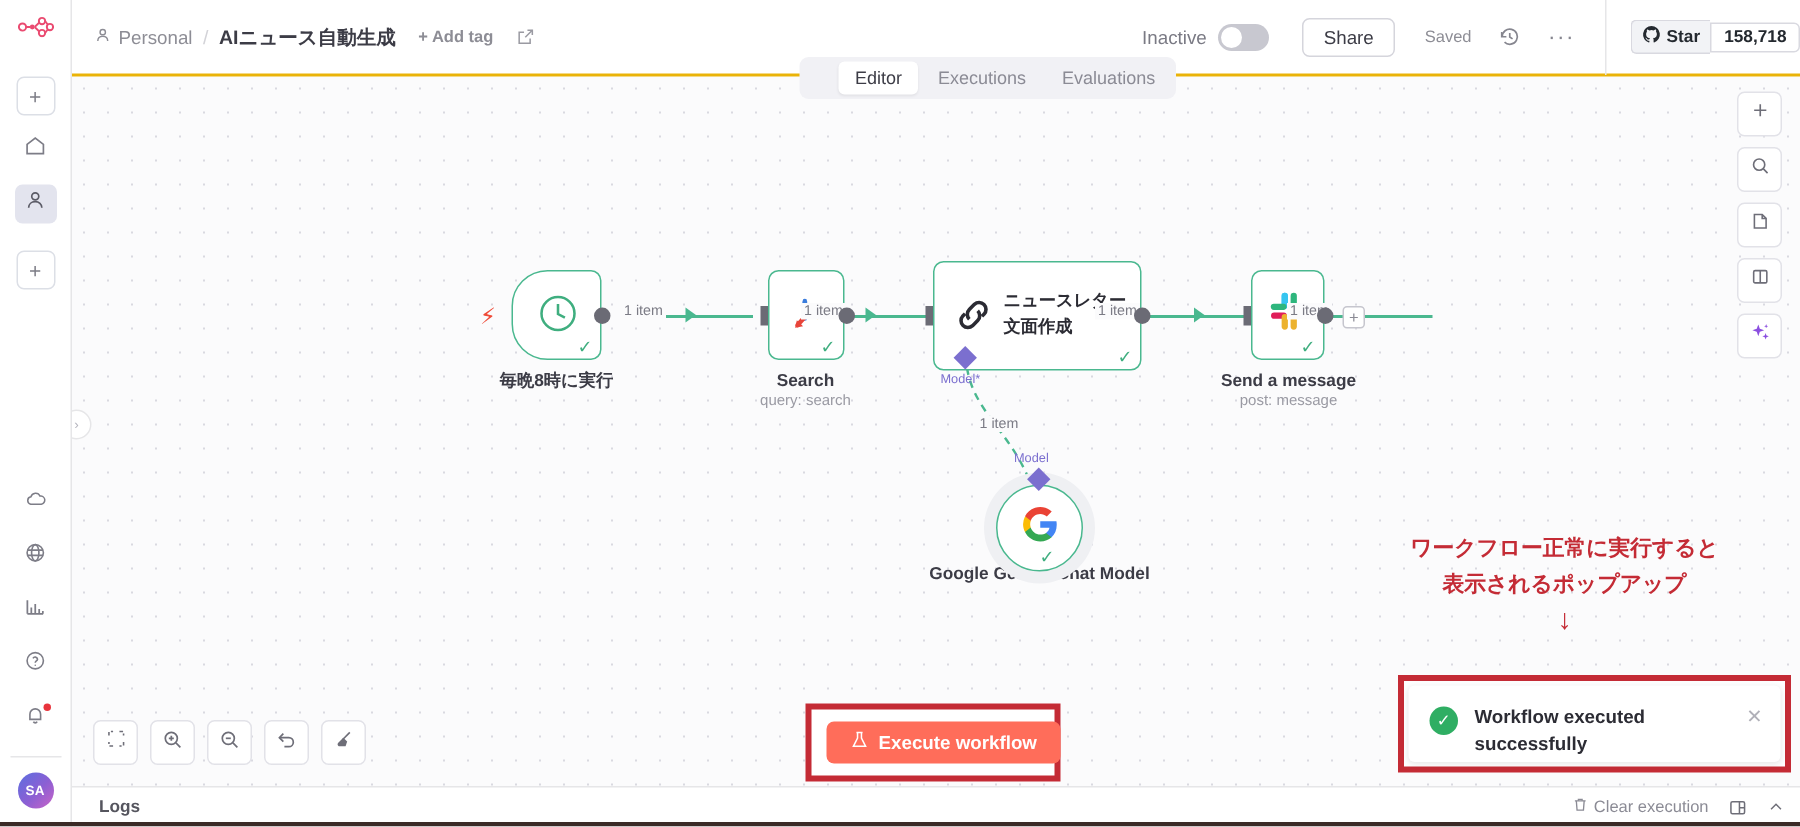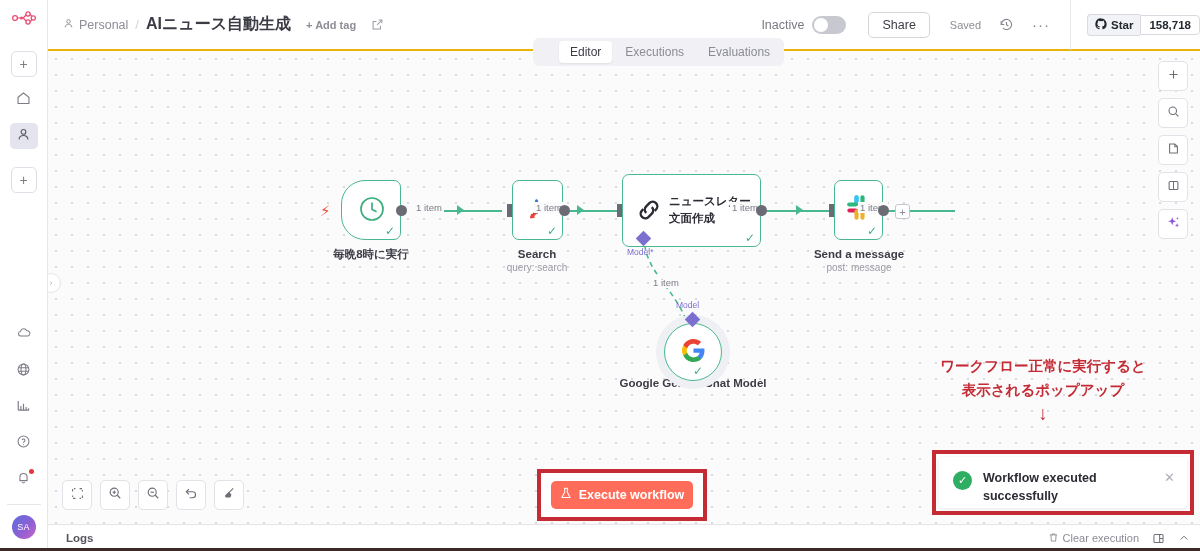--- a/index.html
+++ b/index.html
@@ -31,42 +31,42 @@
   .sb-gap-1 { margin-top: 15px; }
   .sb-gap-2 { margin-top: 10px; }
   .sb-gap-3 { margin-top: 10px; }
   .sb-gap-4 { margin-top: 18px; }
   .sb-bottom { margin-top: auto; display: flex; flex-direction: column; align-items: center; width: 100%; }
   .sb-bottom .sb-icon { margin-bottom: 10px; }
   .sb-sep { width: 34px; height: 1px; background: #e6e6e8; margin: 2px 0 10px; }
   .avatar {
     width: 24px; height: 24px; border-radius: 50%;
     background: linear-gradient(135deg,#5b6fe0 0%, #8d5fd3 55%, #c964c7 100%);
-    color: #fff; font-size: 9px; font-weight: normal;
+    color: #fff; font-size: 9px; font-weight: bold;
     display: flex; align-items: center; justify-content: center; margin-bottom: 12px;
     cursor: pointer; letter-spacing: .3px;
   }
   .bell-dot {
     position: absolute; top: 3px; right: 4px; width: 5px; height: 5px;
     border-radius: 50%; background: #e8343c;
   }
 
   
   #header {
     position: absolute; left: 48px; top: 0; width: 1152px; height: 51px;
     background: #fff; border-bottom: 2px solid #eab308;
     display: flex; align-items: center; z-index: 25;
   }
   .crumbs { display: flex; align-items: center; gap: 7px; padding-left: 15px; }
   .crumb-personal {
     display: flex; align-items: center; gap: 5px;
     color: #8d8d95; font-size: 12.5px; cursor: pointer;
   }
   .crumb-sep { color: #d3d3d8; font-size: 13px; }
-  .wf-title { color: #3c3c46; font-size: 16px; font-weight: 600; cursor: text; }
+  .wf-title { color: #3c3c46; font-size: 13px; font-weight: 600; cursor: text; }
   .add-tag { color: #8d8d95; font-size: 11px; margin-left: 8px; cursor: pointer; font-weight: 600; }
   .share-ico { color: #9a9aa2; margin-left: 8px; cursor: pointer; display: flex; }
 
   .hdr-right { margin-left: auto; display: flex; align-items: center; height: 100%; }
   .inactive-label { color: #7a7a84; font-size: 12.5px; margin-right: 8px; }
   .toggle {
     width: 34px; height: 18px; border-radius: 9px; background: #c8c8d0;
     position: relative; cursor: pointer;
   }
   .toggle .knob {
@@ -496,21 +496,21 @@
           <path fill="#EA4335" d="M24 10.8c3.2 0 6.1 1.1 8.4 3.3l6.3-6.3C34.9 4.2 29.9 2 24 2 15.5 2 8.1 6.8 4.5 13.9l7.3 5.7c1.7-5.2 6.5-8.8 12.2-8.8z"></path>
         </svg>
       </span>
       <span class="node-check" style="right:18px; bottom:3px;">✓</span>
     </div>
     <div class="diamond" style="left:639px; top:263px;"></div>
     <div class="sub-label" style="left:628px; top:249px;">Model</div>
     <div class="node-label" style="left:565px; top:325px; line-height:1.35;">Google Gemini Chat Model</div>
 
     <div class="exec-box" style="left:489px; top:418px; width:170px; height:52px;"></div>
-    <div class="exec-btn" style="left:503px; top:430px; width:142px; height:28px;">
+    <div class="exec-btn" style="left:503px; top:430px; width:156px; height:28px;">
       <span>
         <svg width="12" height="13" viewBox="0 0 14 16" fill="none" stroke="#fff" stroke-width="1.25">
           <path d="M5.4 1.6 V6.2 L2 13 H12 L8.6 6.2 V1.6"></path>
           <path d="M4.5 1.6 H9.5"></path>
         </svg>
       </span>
       <span>Execute workflow</span>
     </div>
 
     <div class="annot" style="left:865px; top:304px;">ワークフロー正常に実行すると</div>

